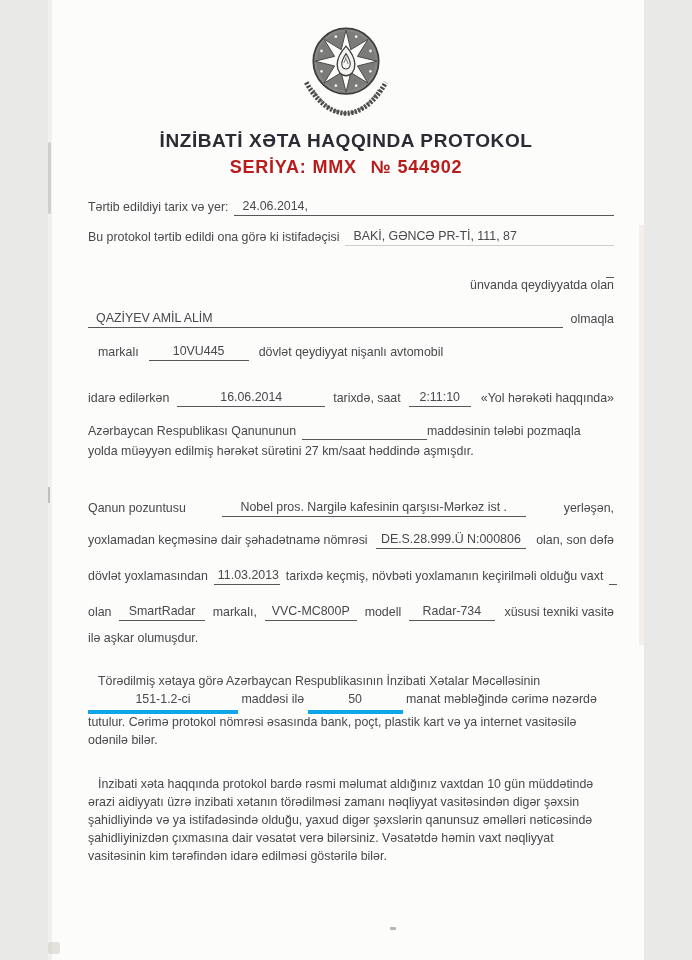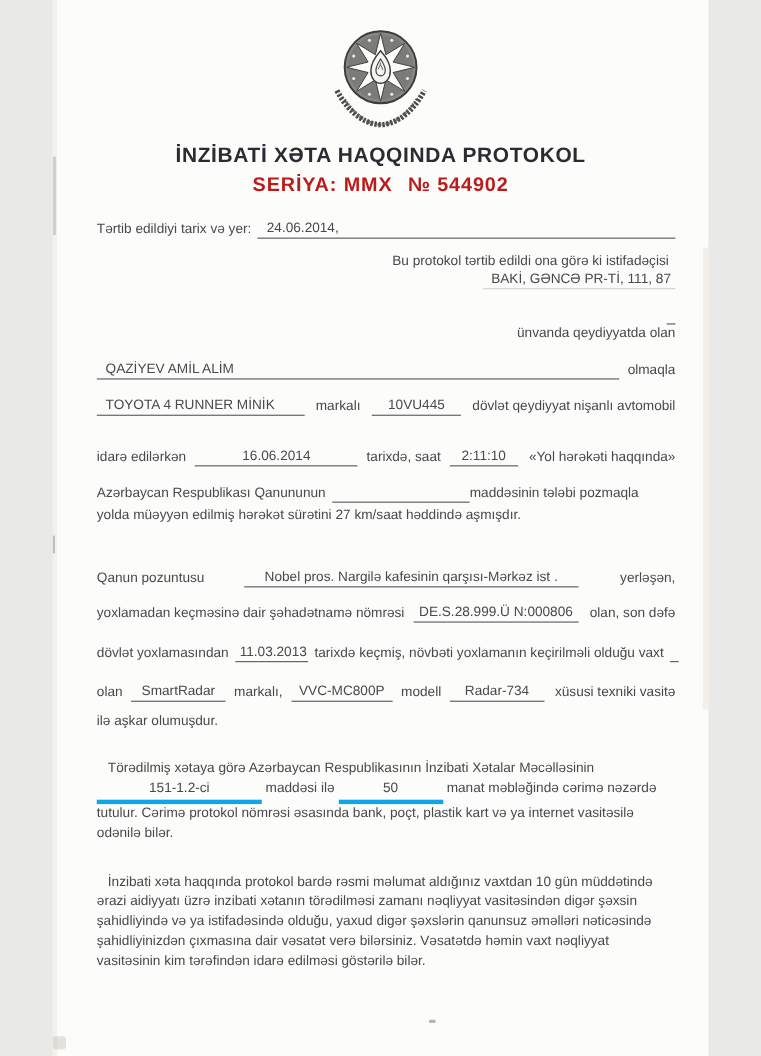--- a/index.html
+++ b/index.html
@@ -32,21 +32,21 @@
   .row { display:flex; align-items:flex-end; white-space:nowrap; }
   .row .lbl, .row .sfx { padding-bottom:2px; }
   .blank { border-bottom:1px solid #56565b; text-align:center; padding:0 4px 2px; min-height:17px; }
   .blank.grow { flex:1 1 auto; }
   .blank.left { text-align:left; padding-left:8px; }
   .faint { border-bottom-color:#cfcfc9; }
   .ml6 { margin-left:6px; } .ml8 { margin-left:8px; } .ml10 { margin-left:10px; }
   .mr6 { margin-right:6px; } .mr8 { margin-right:8px; } .mr10 { margin-right:10px; }
 
   .r1 { margin-top:21px; }
-  .r2 { margin-top:13px;flex-direction:column; }
+  .r2 { margin-top:13px; }
   .r3 { margin-top:15px;flex-direction:column; }
   .r4 { margin-top:17px; }
   .r5 { margin-top:16px; }
   .r6 { margin-top:29px; }
   .r7 { margin-top:16px; }
   .r8 { margin-top:4px; }
   .r9 { margin-top:40px;gap:28px; }
   .r10 { margin-top:15px; }
   .r11 { margin-top:19px; }
   .r12 { margin-top:19px; }
@@ -126,21 +126,20 @@
       <span class="blank grow"></span>
       <span class="sfx ml10">ünvanda qeydiyyatda olan</span>
     </div>
 
     <div class="row r4">
       <span class="blank grow left">QAZİYEV AMİL ALİM</span>
       <span class="sfx ml8">olmaqla</span>
     </div>
 
     <div class="row r5">
-      <span class="blank left w-toyota">TOYOTA 4 RUNNER MİNİK</span>
       <span class="lbl ml10 mr10">markalı</span>
       <span class="blank w-plate">10VU445</span>
       <span class="sfx ml10">dövlət qeydiyyat nişanlı avtomobil</span>
     </div>
 
     <div class="row r6">
       <span class="lbl mr8">idarə edilərkən</span>
       <span class="blank w-date1">16.06.2014</span>
       <span class="lbl ml8 mr8">tarixdə, saat</span>
       <span class="blank w-time">2:11:10</span>

